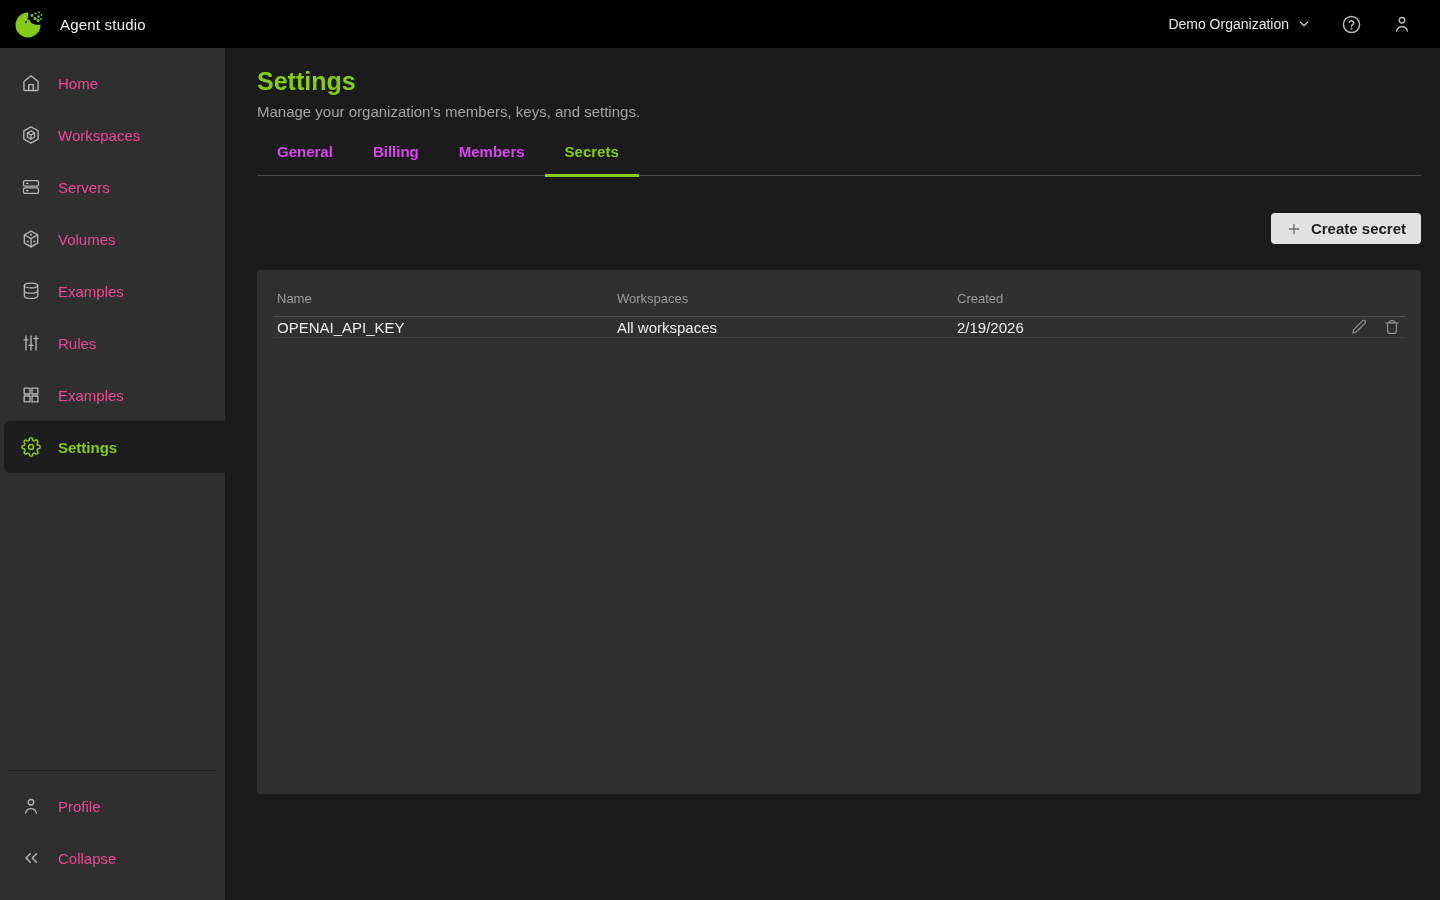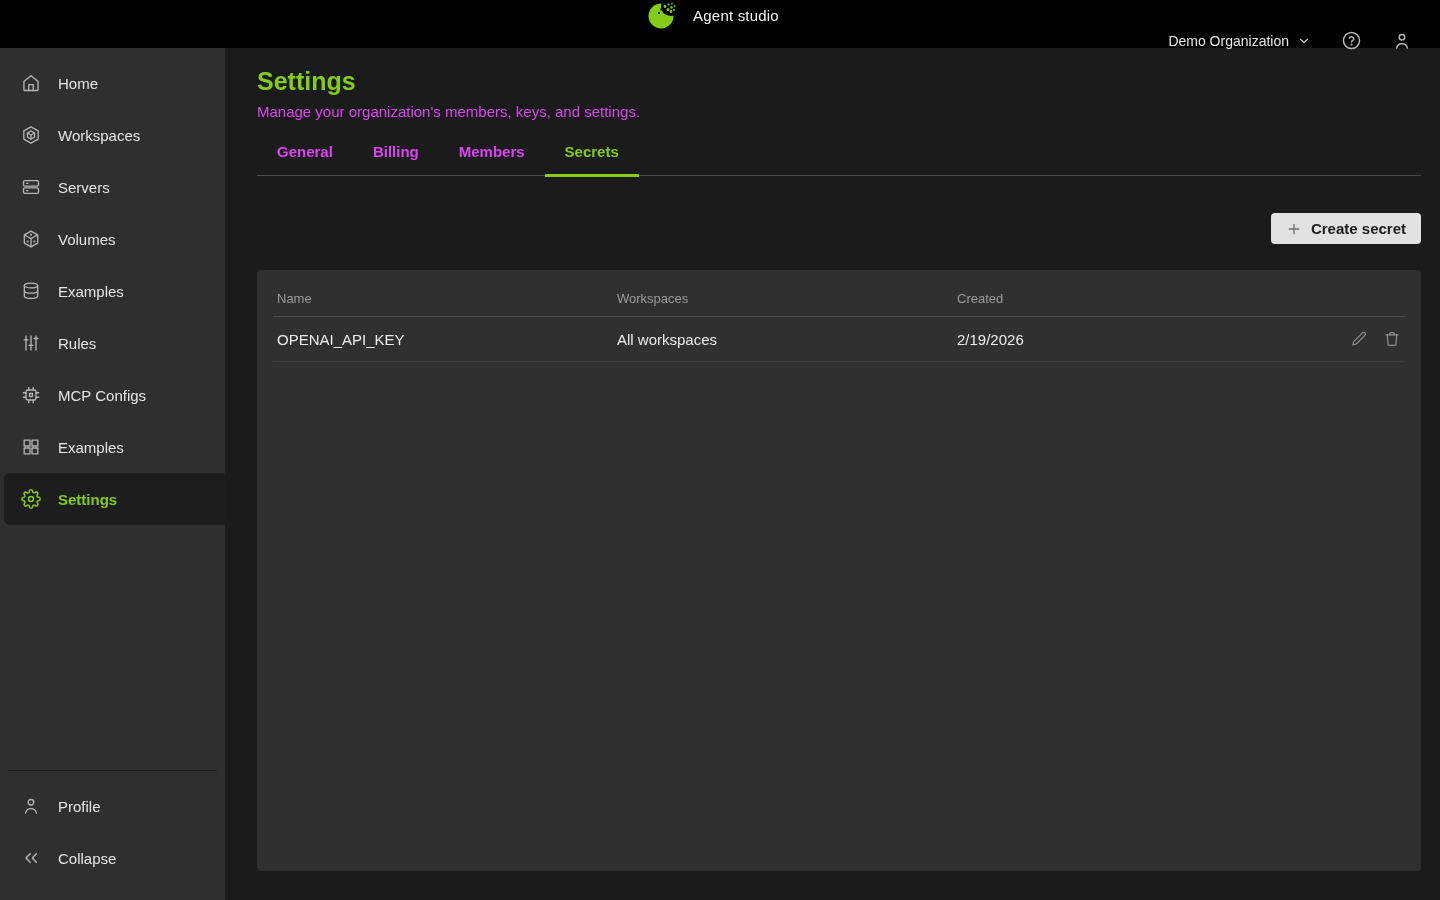--- a/index.html
+++ b/index.html
@@ -10,83 +10,82 @@
     color: #e6e6e6;
     -webkit-font-smoothing: antialiased;
   }
   svg { display: block; }
 
   
   .topbar {
     height: 48px; background: #000;
     display: flex; align-items: center;
     padding: 0 28px 0 14px;
-    flex-direction: column;
   }
   .brand { display: flex; align-items: center; gap: 16px; }
   .brand-title { font-size: 15px; color: #f2f2f2; letter-spacing: .2px; }
   .topbar-right { margin-left: auto; display: flex; align-items: center; gap: 30px; }
   .org-switcher { display: flex; align-items: center; gap: 8px; cursor: pointer; }
   .org-switcher span { font-size: 14px; color: #e8e8e8; }
   .icon-btn { color: #b9b9b9; cursor: pointer; }
 
   
   .shell { display: flex; height: 852px; }
 
   
   .sidebar {
     width: 225px; background: #2f2f2f; flex: 0 0 225px;
     display: flex; flex-direction: column; padding-top: 9px;
   }
   .nav-item {
     height: 52px; display: flex; align-items: center; gap: 17px;
-    padding-left: 21px; cursor: pointer; color: #e5e5e5; font-size: 15px;
+    padding-left: 21px; cursor: pointer; color: #ec4899; font-size: 15px;
   }
   .nav-item .nav-ic { color: #b5b5b5; width: 20px; height: 20px; }
   .nav-item.active {
     background: #1d1d1d; color: #84cc16; font-weight: 700;
     margin-left: 4px; padding-left: 17px; border-radius: 6px 0 0 6px;
   }
   .nav-item.active .nav-ic { color: #84cc16; }
   .sidebar-footer { margin-top: auto; padding-bottom: 16px; }
   .sidebar-divider { border-top: 1px solid #1f1f1f; margin: 0 8px 9px 8px; }
 
   
   .main { flex: 1; padding: 18px 19px 0 32px; overflow: hidden; }
   .page-title { font-size: 25px; font-weight: 600; color: #84cc16; line-height: 30px; }
-  .page-subtitle { margin-top: 7px; font-size: 15px; color: #d946ef; }
+  .page-subtitle { margin-top: 7px; font-size: 15px; color: #a3a3a3; }
 
   .tabs { margin-top: 23px; display: flex; border-bottom: 1px solid #4a4a4a; }
   .tab {
     padding: 0 20px 14px 20px; font-size: 15px; font-weight: 700;
     color: #d946ef; cursor: pointer; border-bottom: 3px solid transparent;
     margin-bottom: -2px;
   }
   .tab.active { color: #84cc16; border-bottom-color: #84cc16; }
 
   .toolbar { margin-top: 37px; display: flex; justify-content: flex-end; }
   .btn-create {
     display: flex; align-items: center; gap: 9px; height: 31px;
     background: #e2e2e2; color: #1c1c1c; border: none; border-radius: 4px;
     padding: 0 15px; font-size: 15px; font-weight: 700; cursor: pointer;
     font-family: inherit;
   }
   .btn-create .plus-ic { color: #6f6f6f; }
 
   .card {
     margin-top: 26px; background: #303030; border-radius: 4px;
-    height: 601px; padding: 0 16px;
+    height: 524px; padding: 0 16px;
   }
   table.secrets { width: 100%; border-collapse: collapse; }
   .secrets th {
     text-align: left; font-weight: 400; font-size: 13px; color: #9c9c9c;
     padding: 21px 4px 10px 4px; border-bottom: 1px solid #505050;
   }
   .secrets td {
-    font-size: 15px; color: #ededed; padding: 13px 4px;
+    font-size: 15px; color: #ededed; padding: 1px 4px;
     border-bottom: 1px solid #3e3e3e;
   }
   .col-name { width: 340px; }
   .col-ws { width: 340px; }
   .col-actions { width: 70px; }
   .row-actions { display: flex; justify-content: flex-end; gap: 15px; }
   .row-actions .act { color: #8f8f8f; cursor: pointer; }
 </style>
 </head>
 <body>
@@ -200,30 +199,20 @@
     <div class="nav-item">
       <span class="nav-ic">
         <svg width="20" height="20" viewBox="0 0 24 24" fill="none" stroke="currentColor" stroke-width="1.6" stroke-linecap="round" stroke-linejoin="round">
           <path d="M6 3.5v17M12 3.5v17M18 3.5v17"></path>
           <path d="M3.6 8.2h4.8M9.6 14.8h4.8M15.6 6.6h4.8"></path>
         </svg>
       </span>
       <span>Rules</span>
     </div>
 
-    <div class="nav-item">
-      <span class="nav-ic">
-        <svg width="20" height="20" viewBox="0 0 24 24" fill="none" stroke="currentColor" stroke-width="1.6" stroke-linecap="round" stroke-linejoin="round">
-          <rect x="6" y="6" width="12" height="12" rx="2"></rect>
-          <rect x="10.2" y="10.2" width="3.6" height="3.6"></rect>
-          <path d="M9.3 2.8v3.2M14.7 2.8v3.2M9.3 18v3.2M14.7 18v3.2M2.8 9.3h3.2M2.8 14.7h3.2M18 9.3h3.2M18 14.7h3.2"></path>
-        </svg>
-      </span>
-      <span>MCP Configs</span>
-    </div>
 
     <div class="nav-item">
       <span class="nav-ic">
         <svg width="20" height="20" viewBox="0 0 24 24" fill="none" stroke="currentColor" stroke-width="1.6" stroke-linejoin="round">
           <rect x="3.8" y="3.8" width="7" height="7"></rect>
           <rect x="13.2" y="3.8" width="7" height="7"></rect>
           <rect x="3.8" y="13.2" width="7" height="7"></rect>
           <rect x="13.2" y="13.2" width="7" height="7"></rect>
         </svg>
       </span>

